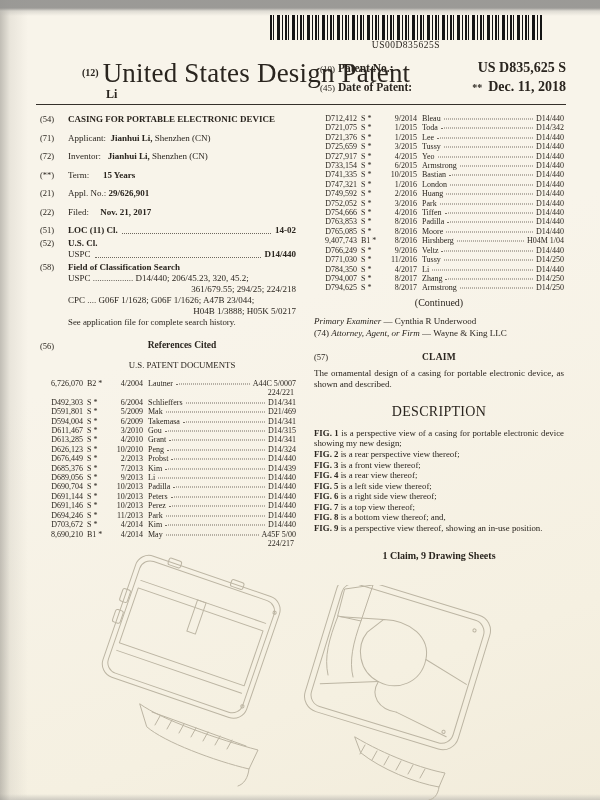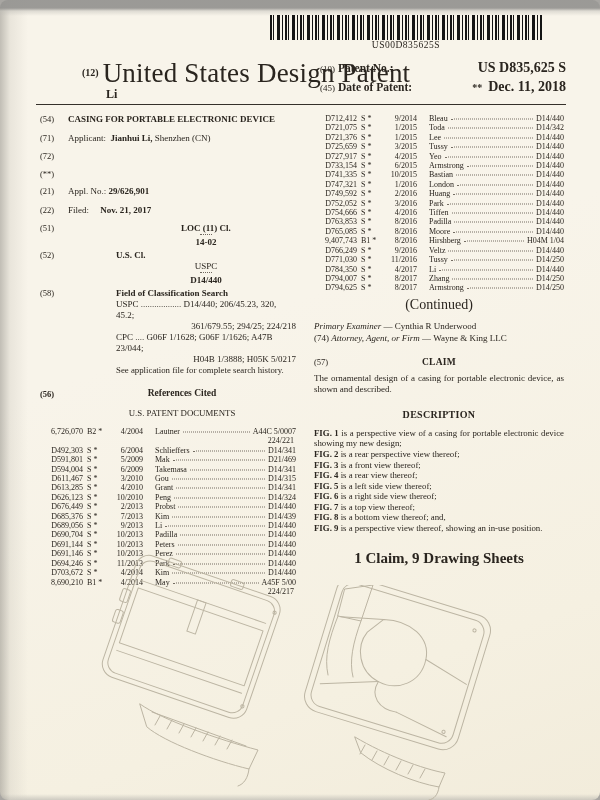--- a/index.html
+++ b/index.html
@@ -9,21 +9,20 @@
     background:#a8a6a2;
   }
   .sheet{
     position:relative;width:600px;height:800px;overflow:hidden;
     background:
       linear-gradient(180deg, rgba(150,149,146,.95) 0, rgba(150,149,146,.95) 8px, rgba(190,188,182,.45) 11px, rgba(0,0,0,0) 16px),
       linear-gradient(90deg, rgba(148,145,138,.55) 0, rgba(205,201,191,.35) 10px, rgba(0,0,0,0) 28px),
       linear-gradient(0deg, rgba(180,178,172,.6) 0, rgba(0,0,0,0) 6px),
       linear-gradient(160deg, #f8f4ea 40%, #f5f0e1 80%, #f2ecdb 100%);
     color:#2a251f;
-    border-radius:8px;
   }
   
   .barcode-wrap{position:absolute;left:270px;top:15px;width:272px;text-align:center;}
   .barcode{
     height:25px;width:100%;
     background:repeating-linear-gradient(90deg,
       #141414 0 2px, rgba(0,0,0,0) 2px 3px,
       #141414 3px 4px, rgba(0,0,0,0) 4px 7px,
       #141414 7px 10px, rgba(0,0,0,0) 10px 12px,
       #141414 12px 13px, rgba(0,0,0,0) 13px 15px);
@@ -43,47 +42,47 @@
   .h-stars{font-size:10px;font-weight:bold;margin-right:6px;}
   .h-rule{position:absolute;left:36px;top:104px;width:530px;border-top:1.6px solid #35302a;}
   
   .cols{position:absolute;left:40px;top:114px;width:524px;display:flex;gap:18px;}
   .col-l{width:256px;}
   .col-r{width:250px;}
   .b-row{display:flex;margin-bottom:7.5px;}
   .b-code{width:28px;flex:none;font-size:8.5px;}
   .b-body{flex:1;font-size:9px;line-height:11px;}
   .bold{font-weight:bold;}
-  .lead-row{display:flex;align-items:center;flex-direction:column;}
+  .lead-row{display:flex;align-items:flex-end;}
   .lead{flex:1;border-bottom:1px dotted #6e675e;margin:0 4px 2px 4px;min-width:12px;}
-  .tight{margin-bottom:2px;gap:48px;}
+  .tight{margin-bottom:2px;}
   .right-align{text-align:right;}
   .small-note{font-size:8.8px;}
   .refs-head{font-size:9.5px;font-weight:bold;text-align:center;margin:10px 0 9px 0;}
   .refs-sub{font-size:8.8px;text-align:center;margin-bottom:8px;}
   
   .ref-row{display:flex;align-items:baseline;font-size:8px;line-height:9.4px;white-space:nowrap;}
   .r-num{width:43px;text-align:right;flex:none;}
   .r-kind{width:23px;flex:none;padding-left:4px;}
   .r-date{width:33px;flex:none;text-align:right;}
-  .r-name{padding-left:12px;flex:none;}
+  .r-name{padding-left:5px;flex:none;}
   .r-lead{flex:1;border-bottom:1px dotted #746d63;margin:0 3px;transform:translateY(-1.5px);}
   .r-cls{flex:none;}
   .ref-row2{font-size:8px;line-height:9.4px;text-align:right;padding-right:2px;}
-  .continued{font-size:14px;text-align:center;margin:4px 0 8px 0;}
+  .continued{font-size:10px;text-align:center;margin:4px 0 8px 0;}
   
   .ex-line{font-size:9px;line-height:11.5px;margin-bottom:1px;}
   .italic{font-style:italic;}
   .sec-head-row{display:flex;margin:12px 0 6px 0;}
   .sec-code{width:27px;flex:none;font-size:8.5px;}
   .sec-head{flex:1;text-align:center;font-size:9.5px;font-weight:bold;letter-spacing:.3px;margin-right:27px;}
   .claim-text{font-size:9px;line-height:11.5px;text-align:justify;}
-  .desc-head{font-size:10px;font-weight:bold;text-align:center;letter-spacing:.3px;margin:13px 0 8px 0;}
+  .desc-head{font-size:14px;font-weight:normal;text-align:center;letter-spacing:.3px;margin:13px 0 8px 0;}
   .fig-line{font-size:8.8px;line-height:10.6px;text-align:justify;}
-  .footer-line{font-size:15px;font-weight:bold;text-align:center;margin-top:16px;}
+  .footer-line{font-size:10px;font-weight:bold;text-align:center;margin-top:16px;}
   
   .drawing{position:absolute;}
   .drawing svg{display:block;}
 </style>
 </head>
 <body>
 
 <div class="sheet">
 
   <div class="barcode-wrap">
@@ -121,24 +120,26 @@
         <span class="b-body bold">CASING FOR PORTABLE ELECTRONIC DEVICE</span>
       </div>
 
       <div class="b-row">
         <span class="b-code">(71)</span>
         <span class="b-body"><span>Applicant:</span>&nbsp;&nbsp;<span class="bold">Jianhui Li,</span> <span>Shenzhen (CN)</span></span>
       </div>
 
       <div class="b-row">
         <span class="b-code">(72)</span>
+        <span class="b-body"><span>Inventor:</span>&nbsp;&nbsp;&nbsp;<span class="bold">Jianhui Li,</span> <span>Shenzhen (CN)</span></span>
       </div>
 
       <div class="b-row">
         <span class="b-code">(**)</span>
+        <span class="b-body"><span>Term:</span>&nbsp;&nbsp;&nbsp;&nbsp;&nbsp;&nbsp;<span class="bold">15 Years</span></span>
       </div>
 
       <div class="b-row">
         <span class="b-code">(21)</span>
         <span class="b-body"><span>Appl. No.:</span> <span class="bold">29/626,901</span></span>
       </div>
 
       <div class="b-row">
         <span class="b-code">(22)</span>
         <span class="b-body"><span>Filed:</span>&nbsp;&nbsp;&nbsp;&nbsp;&nbsp;<span class="bold">Nov. 21, 2017</span></span>
@@ -171,21 +172,21 @@
           <div class="bold">Field of Classification Search</div>
           <div>USPC .................. D14/440; 206/45.23, 320, 45.2;</div>
           <div class="right-align">361/679.55; 294/25; 224/218</div>
           <div>CPC .... G06F 1/1628; G06F 1/1626; A47B 23/044;</div>
           <div class="right-align">H04B 1/3888; H05K 5/0217</div>
           <div class="small-note">See application file for complete search history.</div>
         </span>
       </div>
 
       <div class="b-row" style="margin-bottom:0;">
-        <span class="b-code" style="margin-top:11px;font-weight:bold;">(56)</span>
+        <span class="b-code" style="margin-top:11px;">(56)</span>
         <span class="b-body">
           <div class="refs-head">References Cited</div>
           <div class="refs-sub">U.S. PATENT DOCUMENTS</div>
         </span>
       </div>
 
       <div>
 
           <div class="ref-row">
             <span class="r-num">6,726,070</span>

